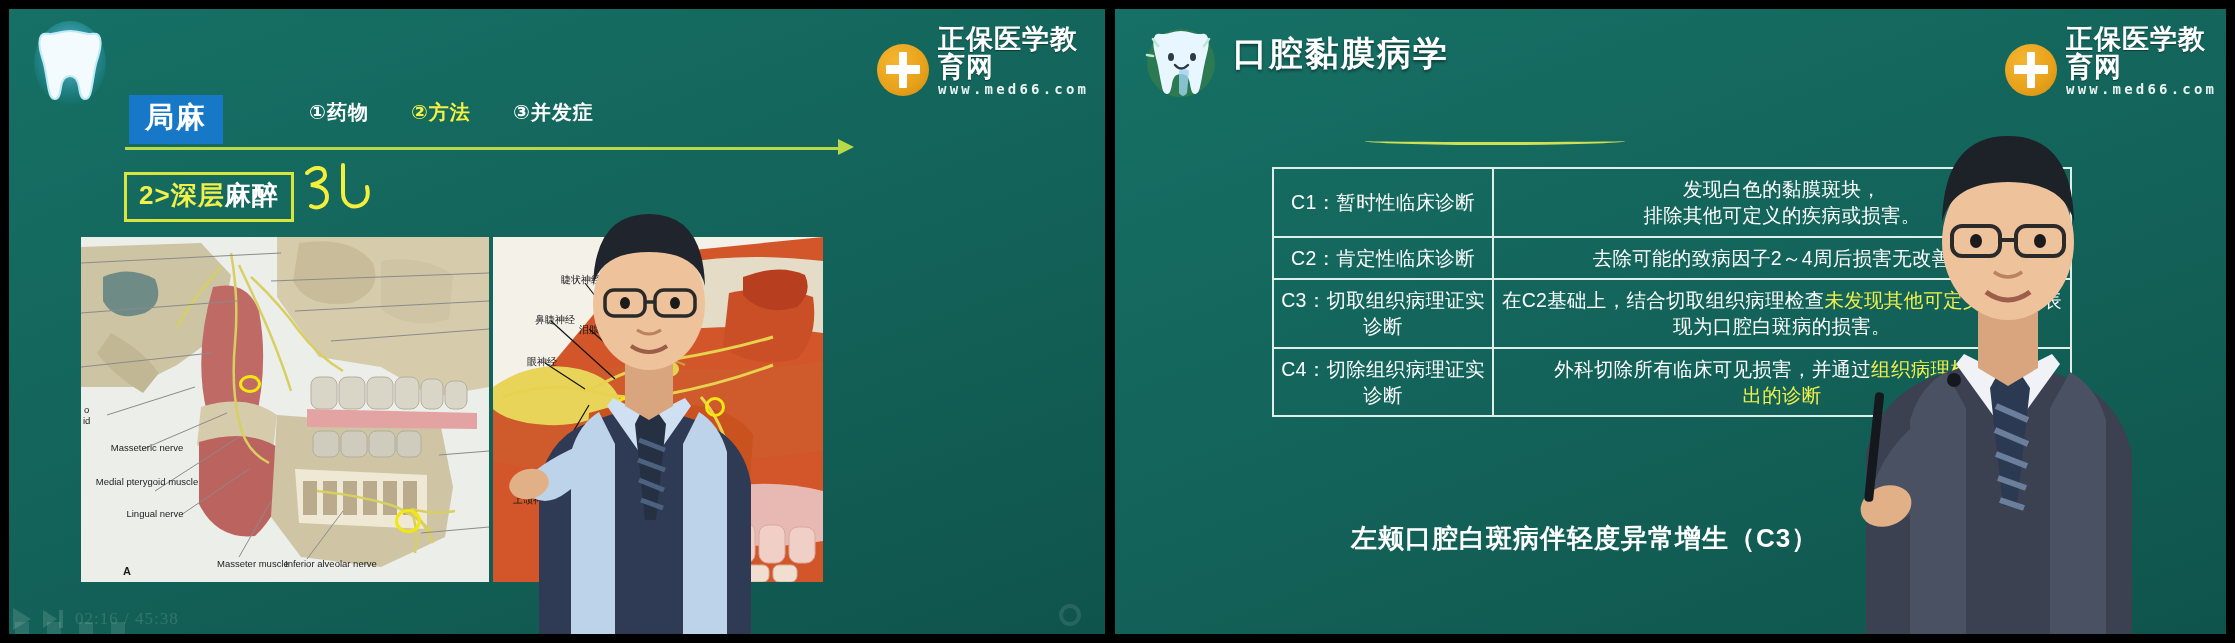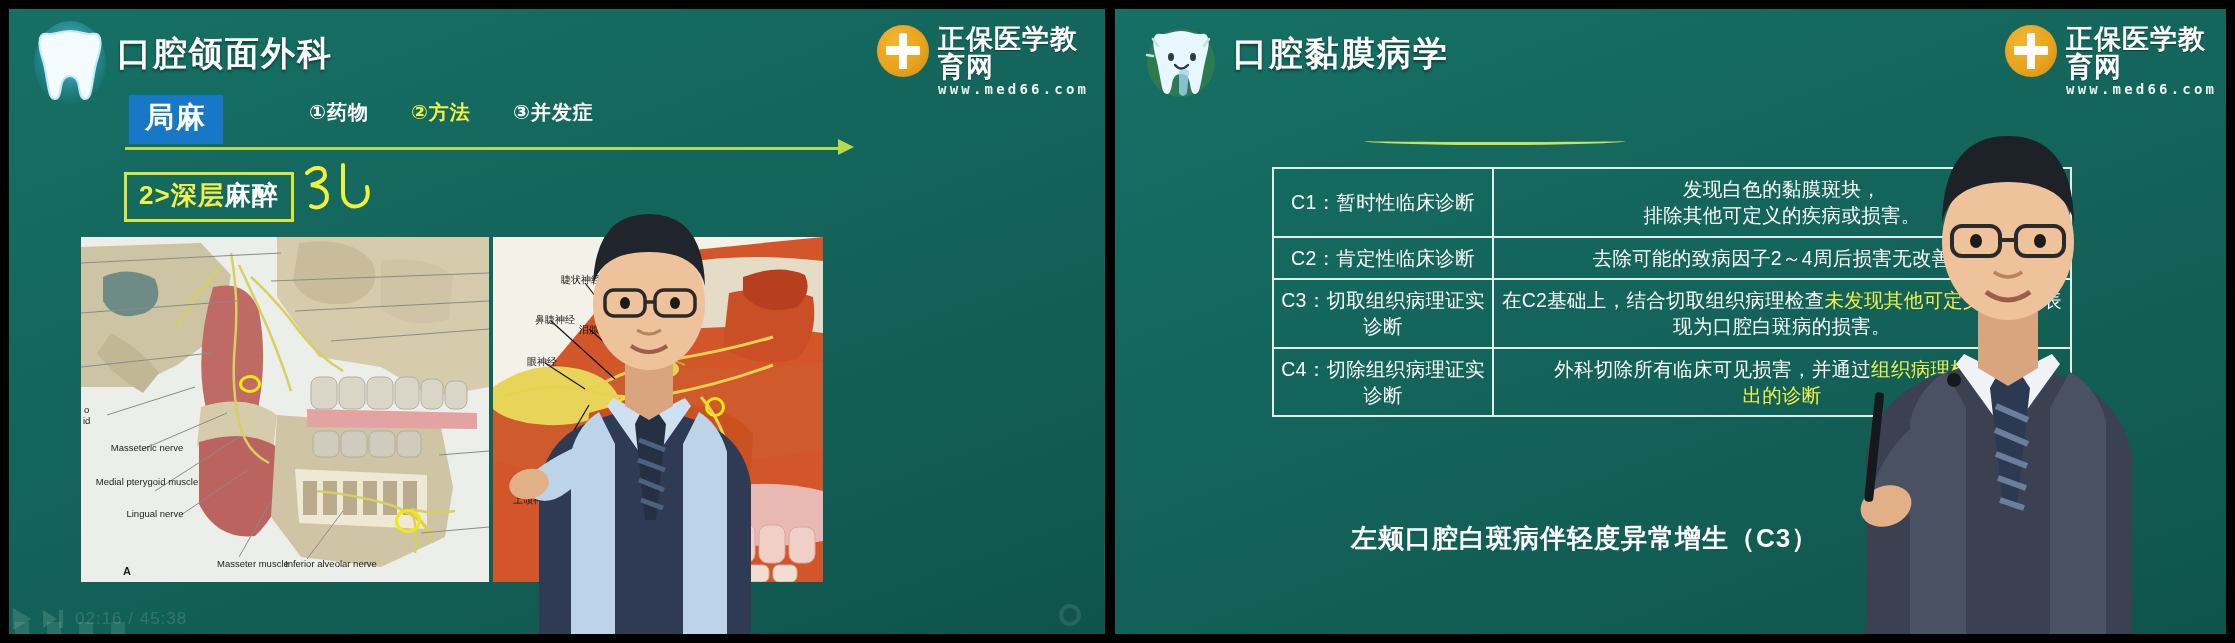--- a/index.html
+++ b/index.html
@@ -26,21 +26,21 @@
   
   .watermark {
     position: absolute; top: 14px; left: 275px;
     font-size: 17px; letter-spacing: 1px;
     color: rgba(190,225,218,0.22);
     white-space: nowrap;
     font-family: "DejaVu Sans", sans-serif;
   }
 
   
-  .brand { position: absolute; display: flex; align-items: flex-start; gap: 9px; }
+  .brand { position: absolute; display: flex; align-items: flex-end; gap: 9px; }
   .brand-mark {
     width: 52px; height: 52px; border-radius: 50%;
     background: radial-gradient(circle at 36% 32%, #f5b531 0%, #e8a21c 58%, #cf8b0d 100%);
     position: relative; flex: none;
   }
   .brand-mark:before, .brand-mark:after {
     content: ""; position: absolute; background: #fff; border-radius: 1px;
   }
   .brand-mark:before { left: 22px; top: 8px;  width: 8px; height: 36px; }
   .brand-mark:after  { left: 9px;  top: 21px; width: 34px; height: 9px; }
@@ -144,21 +144,21 @@
     position: absolute; left: 236px; top: 512px;
     font-size: 26px; font-weight: bold; color: #fff; letter-spacing: 1px;
   }
 
   
   .vctrl { position: absolute; left: 4px; bottom: 4px; display: flex; align-items: center; gap: 12px; opacity: .16; }
   .vctrl .tri { width:0;height:0;border-left:18px solid #cfe7e1;border-top:11px solid transparent;border-bottom:11px solid transparent; }
   .vctrl .nxt { display:flex; align-items:center; gap:2px; }
   .vctrl .nxt .t2 { width:0;height:0;border-left:14px solid #cfe7e1;border-top:9px solid transparent;border-bottom:9px solid transparent; }
   .vctrl .nxt .bar { width:4px;height:18px;background:#cfe7e1; }
-  .vctrl .time { font-size: 17px; color:#cfe7e1; font-family:Liberation Sans, sans-serif; letter-spacing:1px; }
+  .vctrl .time { font-size: 17px; color:#cfe7e1; font-family:Liberation Serif, serif; letter-spacing:1px; }
   .vrow2 { position:absolute; left:6px; bottom:0px; display:flex; gap:18px; opacity:.13; }
   .vrow2 i { display:block; width:14px; height:12px; background:#cfe7e1; }
   .vgear { position:absolute; right:24px; bottom:8px; width:22px; height:22px; border-radius:50%; border:4px solid #cfe7e1; opacity:.12; }
 </style>
 </head>
 <body>
 
 <div class="stage">
 
   <div class="panel panel-left">
@@ -171,21 +171,20 @@
           <radialGradient id="tg" cx="50%" cy="40%" r="62%">
             <stop offset="0%" stop-color="#9fe8ff" stop-opacity=".85"></stop>
             <stop offset="100%" stop-color="#18a9d8" stop-opacity="0"></stop>
           </radialGradient>
         </defs>
         <ellipse cx="37" cy="42" rx="36" ry="42" fill="url(#tg)"></ellipse>
         <path d="M37 10c9 0 14 3 19 3s9-2 11 4c2 7-1 16-4 26-2 8-3 18-5 27-1 5-3 8-6 8-4 0-5-5-6-12-1-6-3-11-9-11s-8 5-9 11c-1 7-2 12-6 12-3 0-5-3-6-8-2-9-3-19-5-27-3-10-6-19-4-26 2-6 6-4 11-4s10-3 19-3z" fill="#f4fbff" stroke="#bfe9f7" stroke-width="2"></path>
       </svg>
     </div>
 
-    <div class="l-title">口腔颌面外科</div>
     <div class="chip-local">局麻</div>
 
     <div class="l-nav">
       <span>①药物</span>
       <span class="on">②方法</span>
       <span>③并发症</span>
     </div>
 
     <div class="rule-line"></div>
     <div class="rule-arrow"></div>

